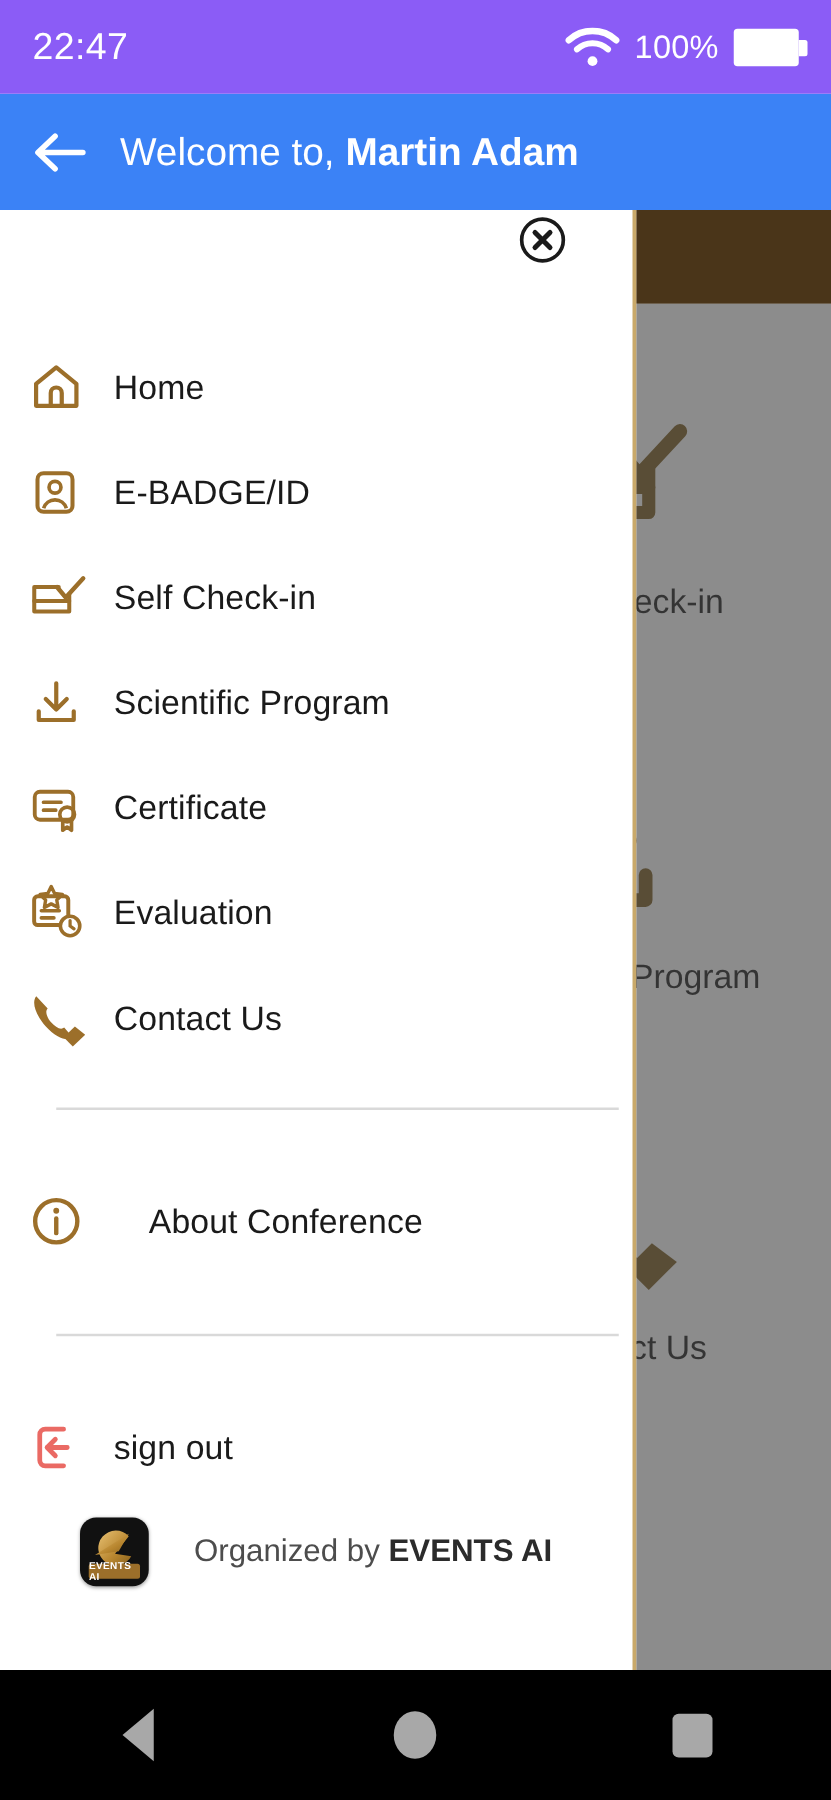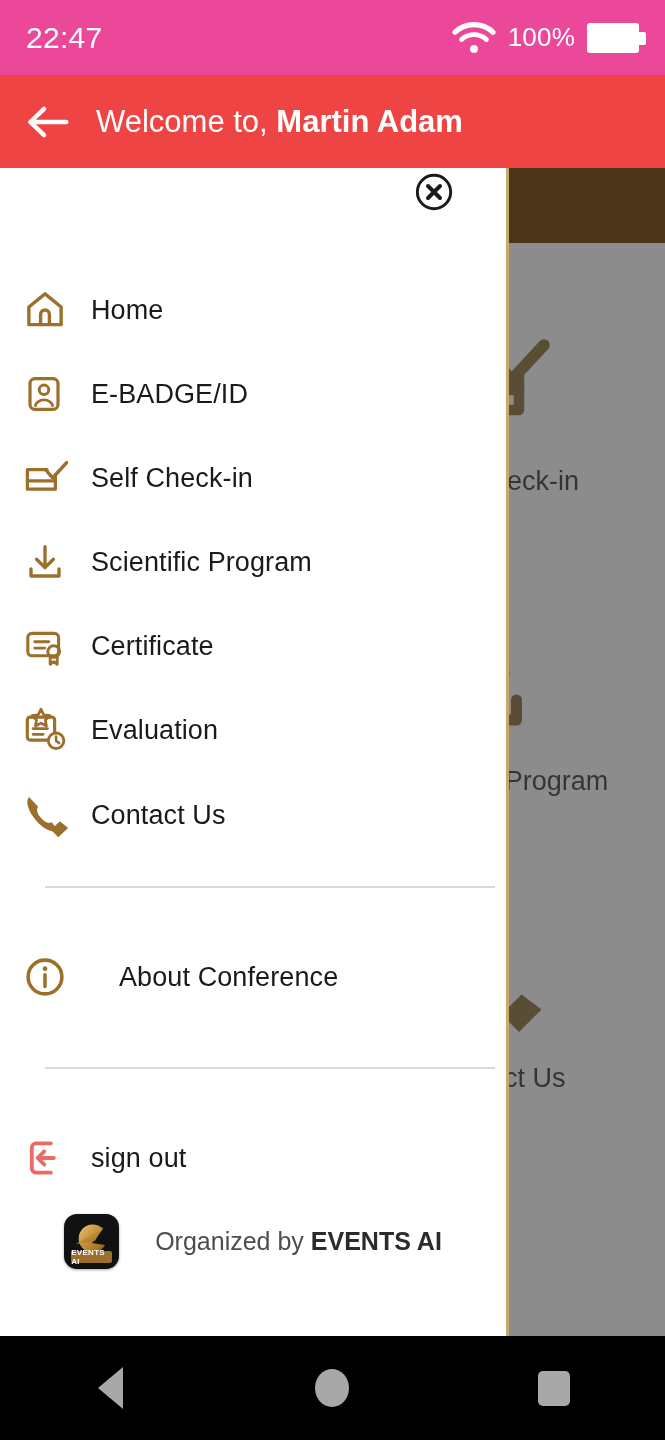--- a/index.html
+++ b/index.html
@@ -6,38 +6,38 @@
   html,body{
     width:665px; height:1440px; overflow:hidden;
     font-family:"Liberation Sans", sans-serif;
     background:#000;
   }
   #phone{ position:relative; width:665px; height:1440px; overflow:hidden; background:#fff; }
 
   
   #statusbar{
     position:absolute; left:0; top:0; width:665px; height:75px;
-    background:#ec4899; display:flex; align-items:center;
+    background:#8b5cf6; display:flex; align-items:center;
     padding:0 26px; z-index:40;
   }
   #clock{ color:#fff; font-size:30px; font-weight:500; letter-spacing:.3px; }
   #status-right{ margin-left:auto; display:flex; align-items:center; gap:12px; }
   #battery-pct{ color:#fff; font-size:26px; letter-spacing:.2px; }
   .batt{
     width:52px; height:30px; background:#fff; border-radius:3px; position:relative;
   }
   .batt::after{
     content:""; position:absolute; right:-7px; top:9px; width:7px; height:13px;
     background:#fff; border-radius:0 2px 2px 0;
   }
 
   
   #appbar{
     position:absolute; left:0; top:75px; width:665px; height:93px;
-    background:#ef4444; display:flex; align-items:center; z-index:39;
+    background:#3b82f6; display:flex; align-items:center; z-index:39;
   }
   #back-arrow{ width:96px; display:flex; align-items:center; justify-content:center; cursor:pointer; }
   #welcome{ color:#fff; font-size:31px; font-weight:400; white-space:nowrap; }
   #welcome b{ font-weight:700; }
 
   
   #bg-screen{
     position:absolute; left:0; top:168px; width:665px; height:1168px;
     background:#fff; z-index:5; overflow:hidden;
   }

